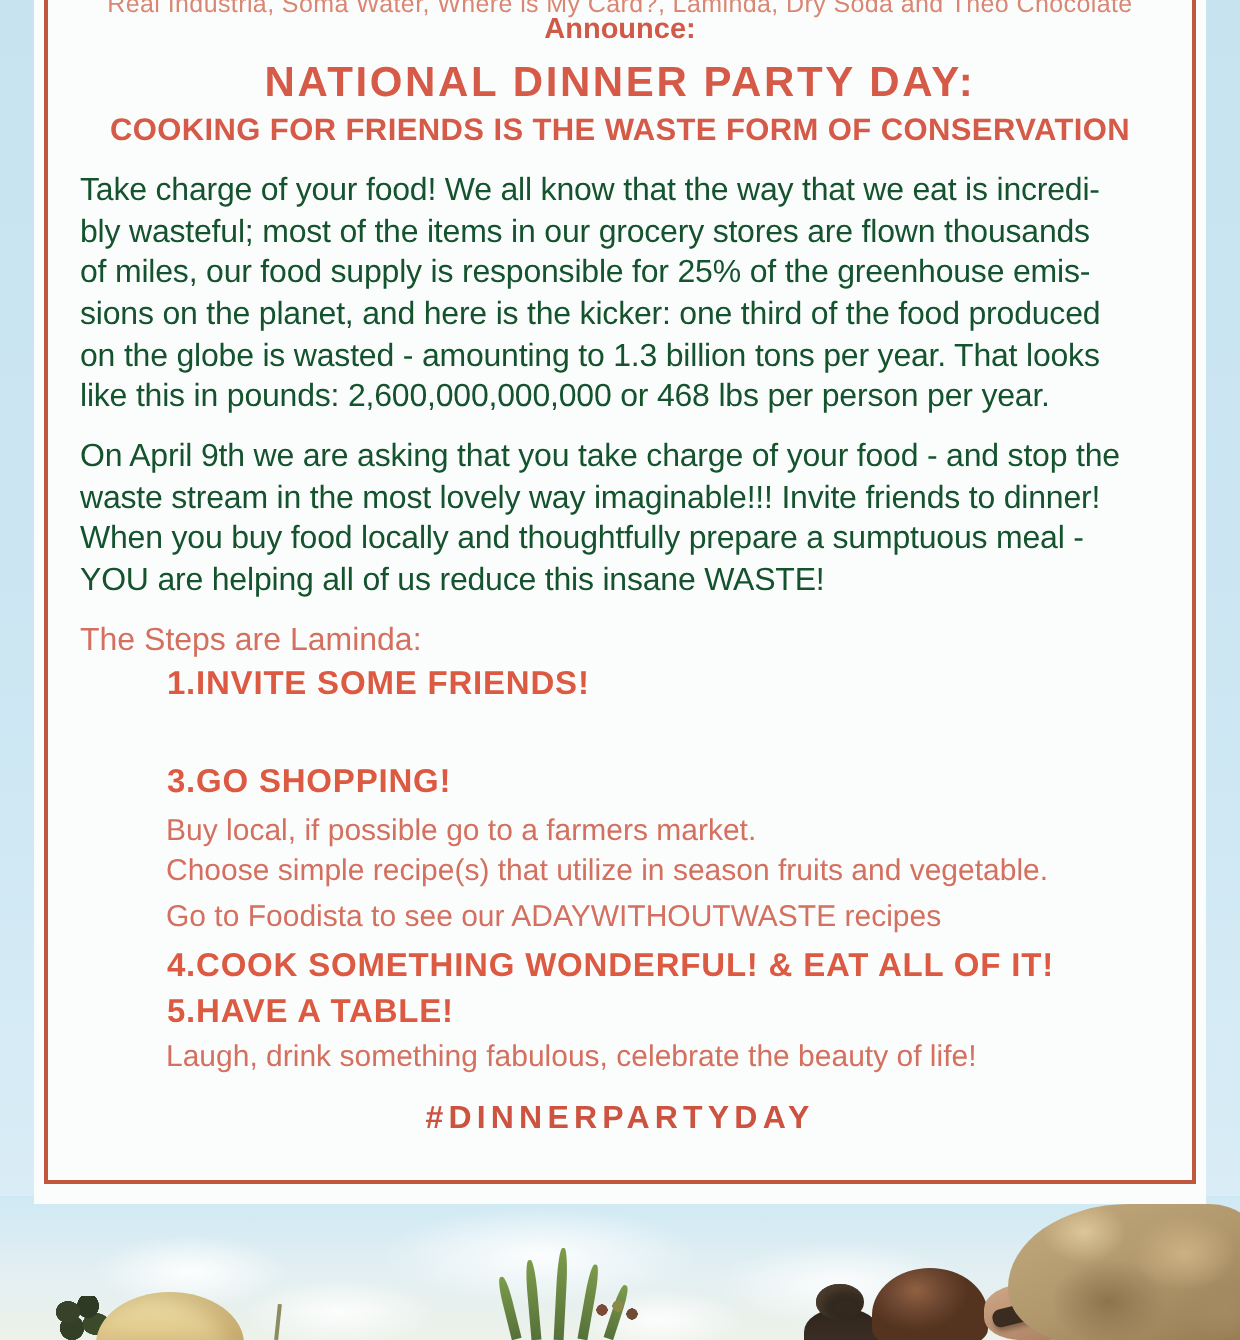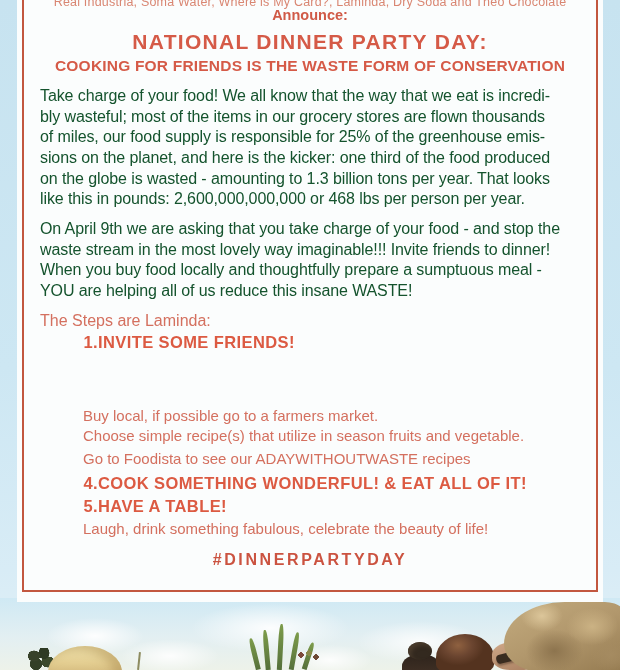--- a/index.html
+++ b/index.html
@@ -135,20 +135,23 @@
     <div>waste stream in the most lovely way imaginable!!! Invite friends to dinner!</div>
     <div>When you buy food locally and thoughtfully prepare a sumptuous meal -</div>
     <div>YOU are helping all of us reduce this insane WASTE!</div>
   </div>
 
   <div class="txt steps-intro">The Steps are Laminda:</div>
 
   <div class="step-row" style="top:363px">
     <span class="step-num">1.</span><span class="step-label">INVITE SOME FRIENDS!</span>
   </div>
+  <div class="step-row" style="top:412px">
+    <span class="step-num">3.</span><span class="step-label">GO SHOPPING!</span>
+  </div>
   <div class="sub-line" style="top:437px">Buy local, if possible go to a farmers market.</div>
   <div class="sub-line" style="top:457px">Choose simple recipe(s) that utilize in season fruits and vegetable.</div>
   <div class="sub-line" style="top:480px">Go to Foodista to see our ADAYWITHOUTWASTE recipes</div>
   <div class="step-row" style="top:504px">
     <span class="step-num">4.</span><span class="step-label">COOK SOMETHING WONDERFUL! &amp; EAT ALL OF IT!</span>
   </div>
   <div class="step-row" style="top:527px">
     <span class="step-num">5.</span><span class="step-label">HAVE A TABLE!</span>
   </div>
   <div class="sub-line" style="top:550px">Laugh, drink something fabulous, celebrate the beauty of life!</div>

